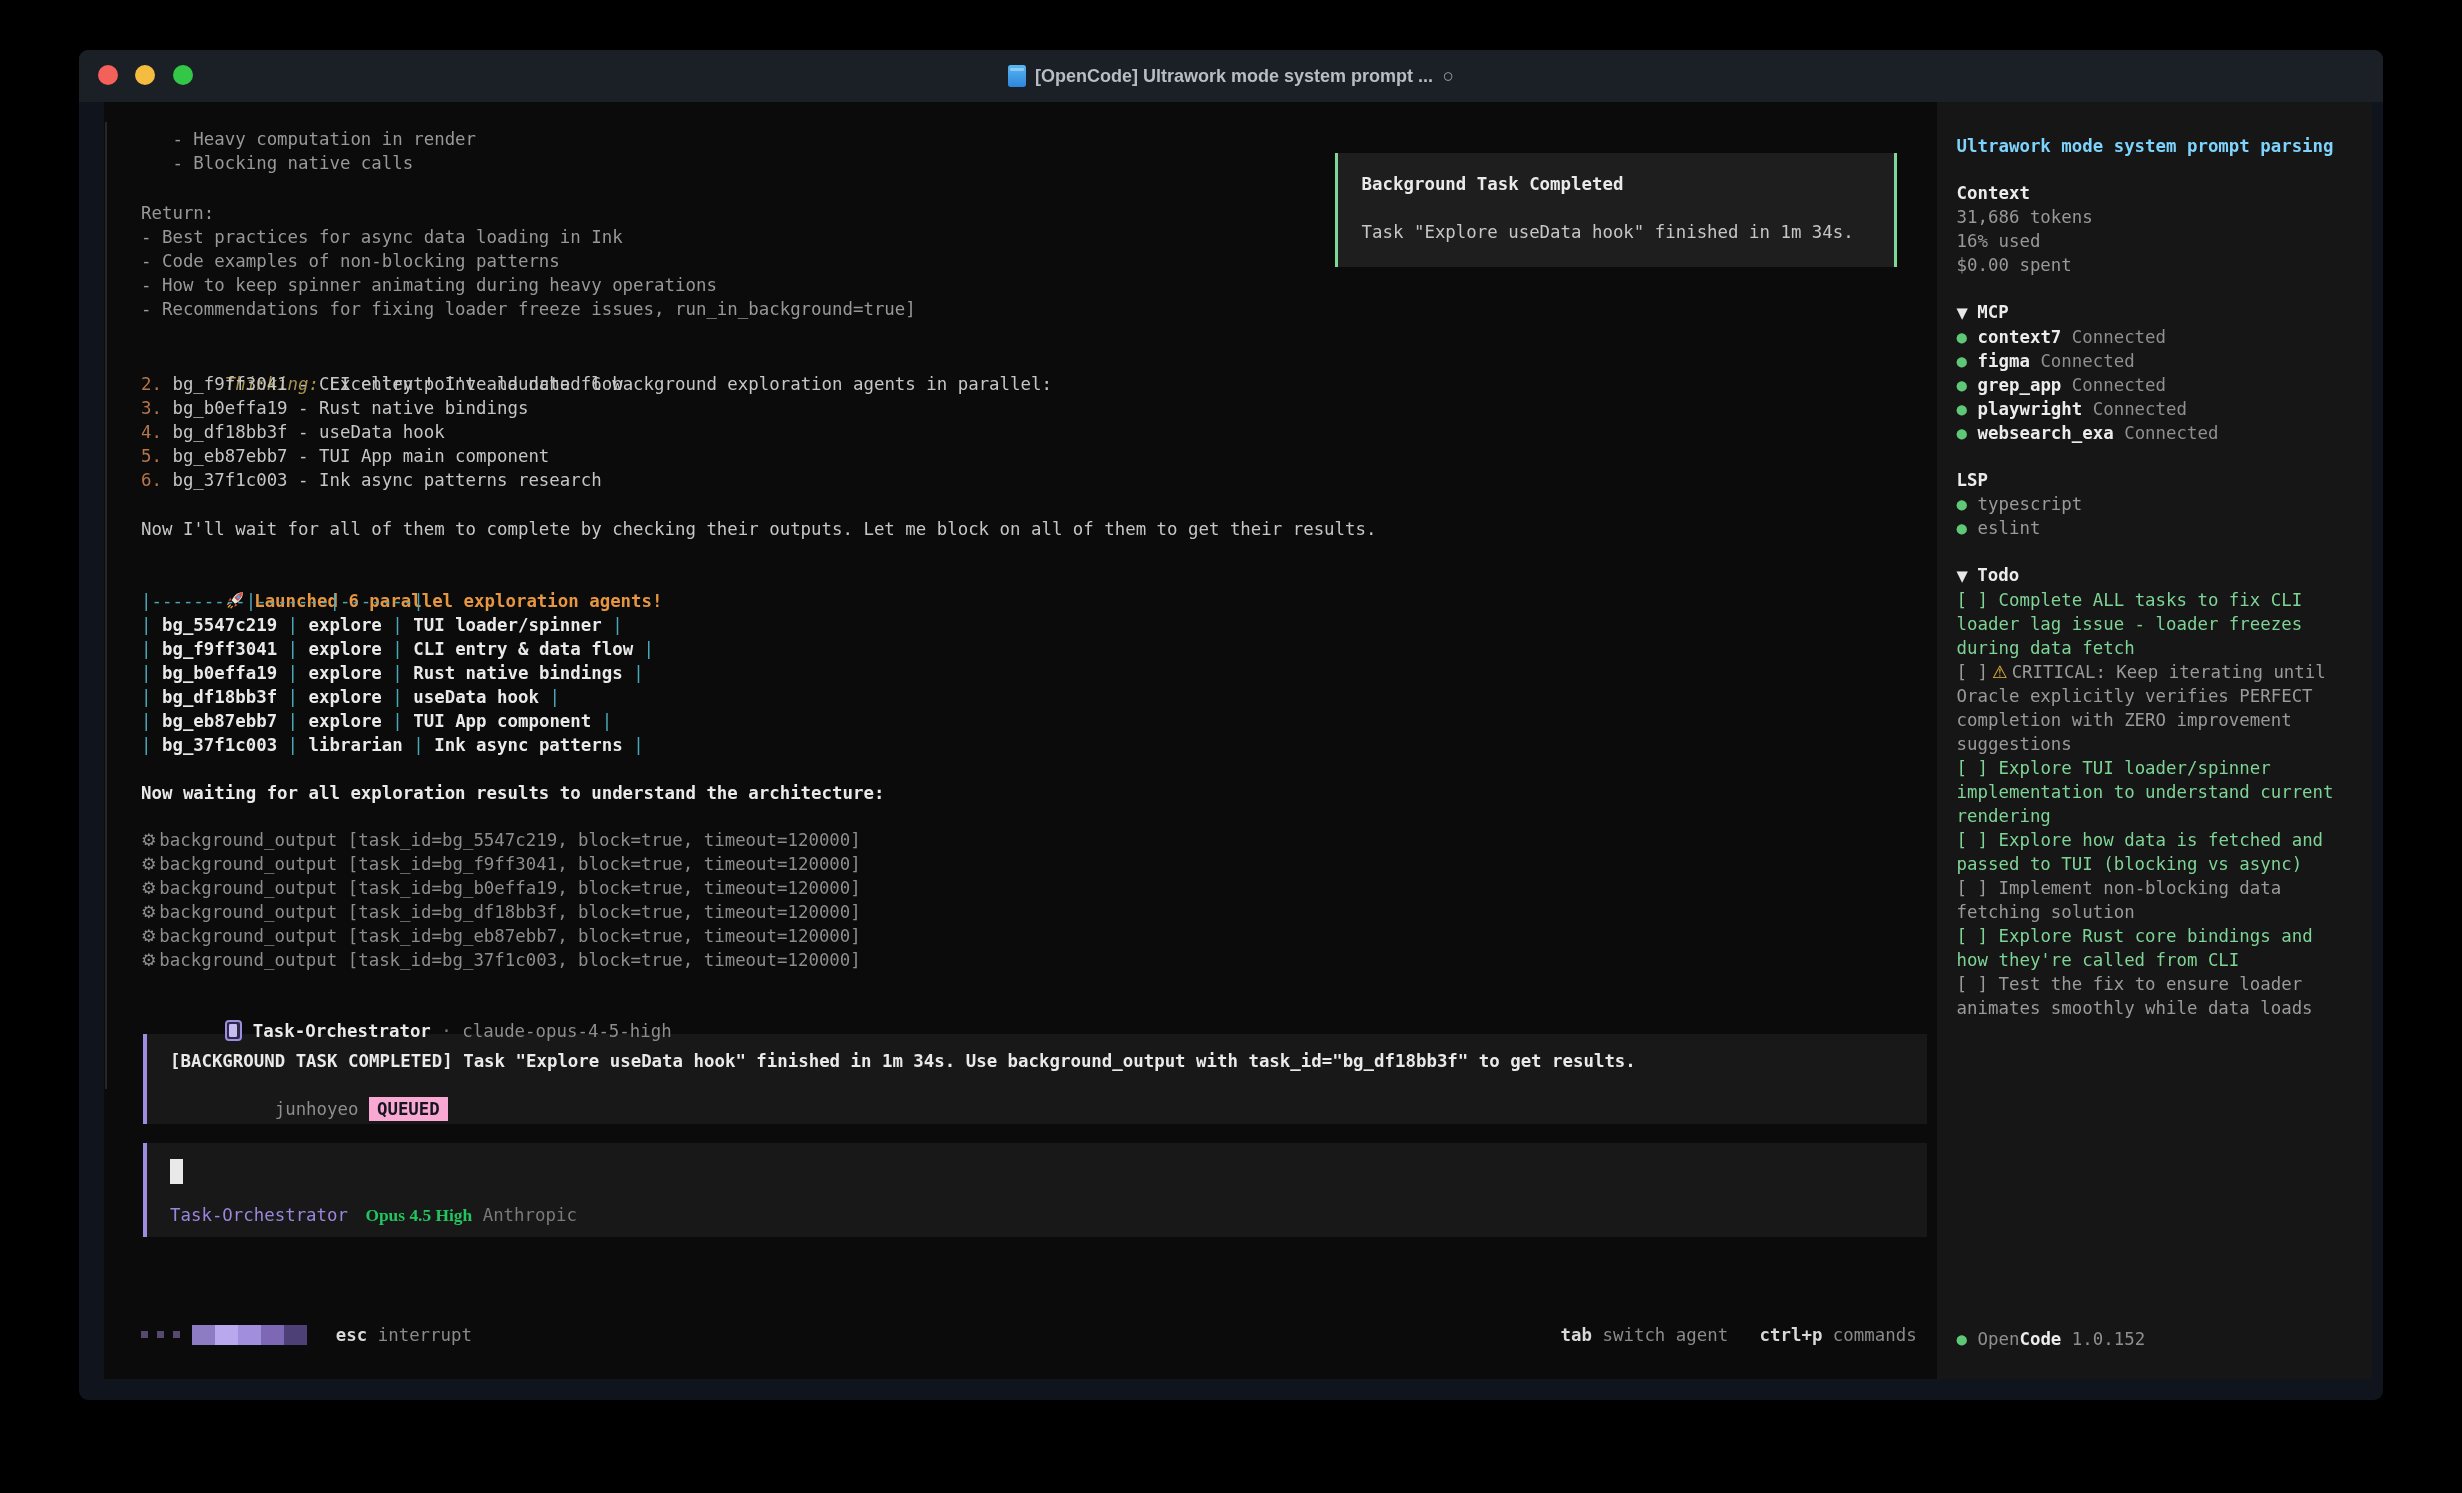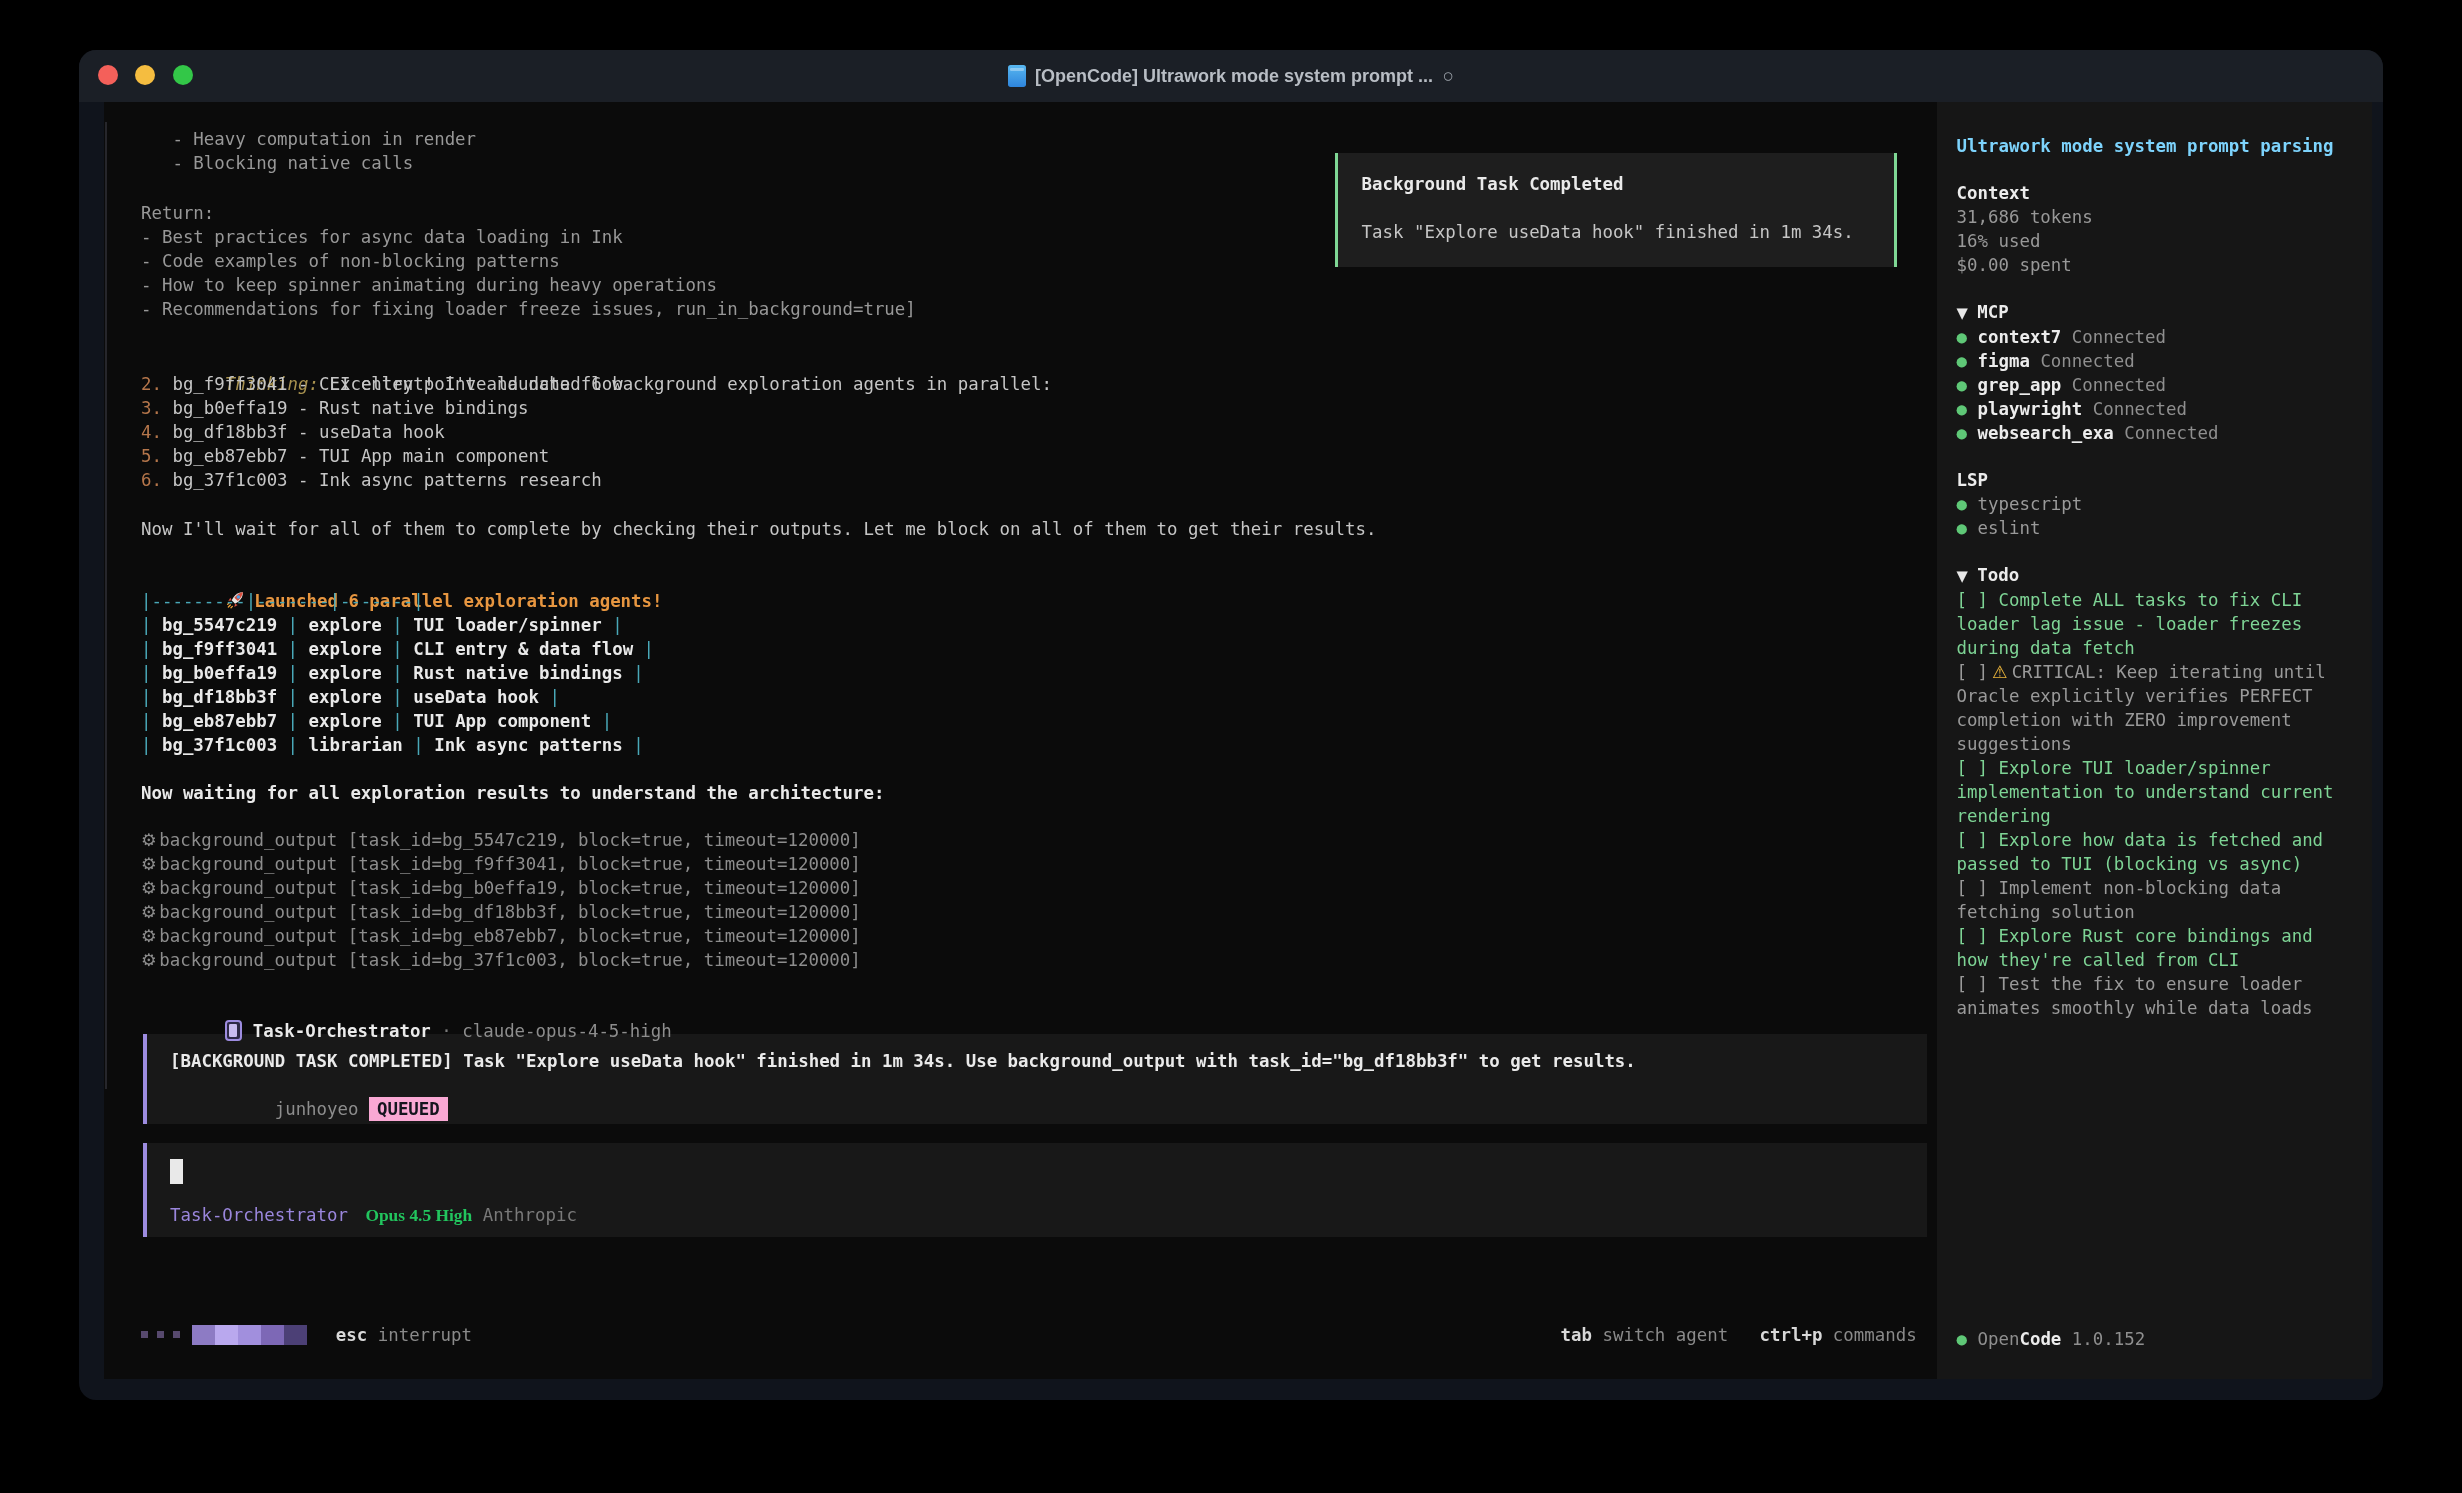--- a/index.html
+++ b/index.html
@@ -1,20 +1,20 @@
 <!DOCTYPE html>
 <html style="font-size:10.7px"><head>
 <meta charset="utf-8">
 <style>
   * { margin:0; padding:0; box-sizing:border-box; }
   html,body { width:2462px; height:1493px; background:#000; overflow:hidden; }
   body { font-family:"DejaVu Sans Mono", monospace; font-size:17.4px; color:#c4c4c4; }
 
   .window { position:absolute; left:79px; top:50px; width:2304px; height:1350px;
-            background:#10141c; border-radius:17px; overflow:hidden;
+            background:#10141c; border-radius:9px; overflow:hidden;
             box-shadow:0 13.4px 40px rgba(0,0,0,.8); }
 
   
   .titlebar { position:relative; height:52px; background:#1b1f26; }
   .lights { position:absolute; left:19px; top:14.7px; display:flex; gap:17.4px; }
   .light { width:20px; height:20px; border-radius:50%; }
   .light.red { background:#f4605a; } .light.yellow { background:#f5bd40; } .light.green { background:#33c748; }
   .title-wrap { position:absolute; left:0; right:0; top:0; height:52px; display:flex; align-items:center; justify-content:center;
                 gap:9.4px; font-family:"Liberation Sans", sans-serif; font-weight:700; font-size:18px; color:#b8bdc4; }
   .doc-icon { width:17.4px; height:21.4px; border-radius:2.7px; background:linear-gradient(180deg,#58b7f0 0%,#2e85dd 100%); position:relative; }

